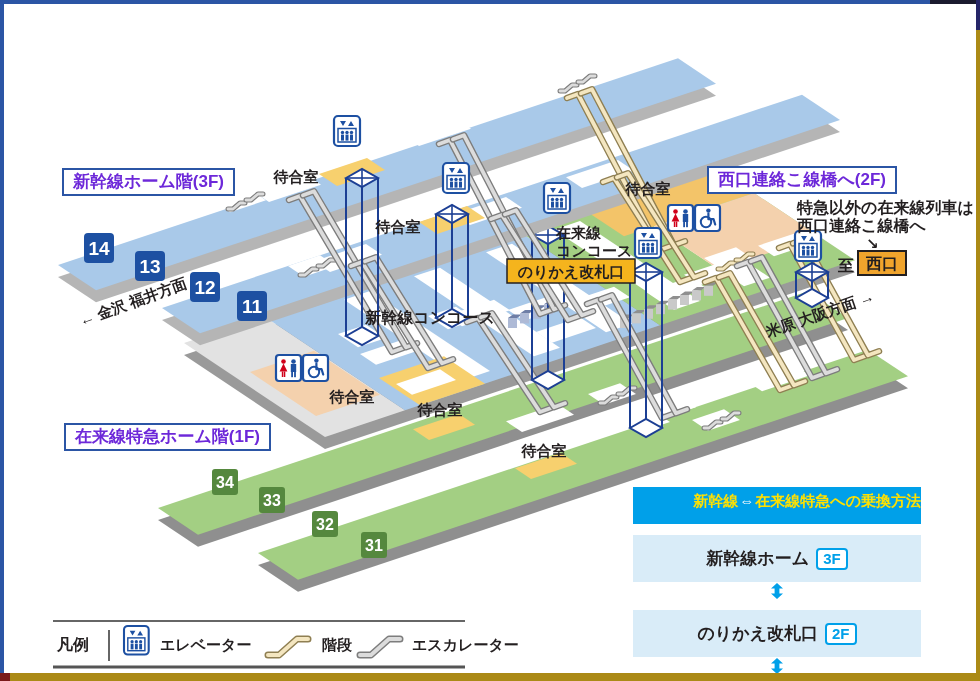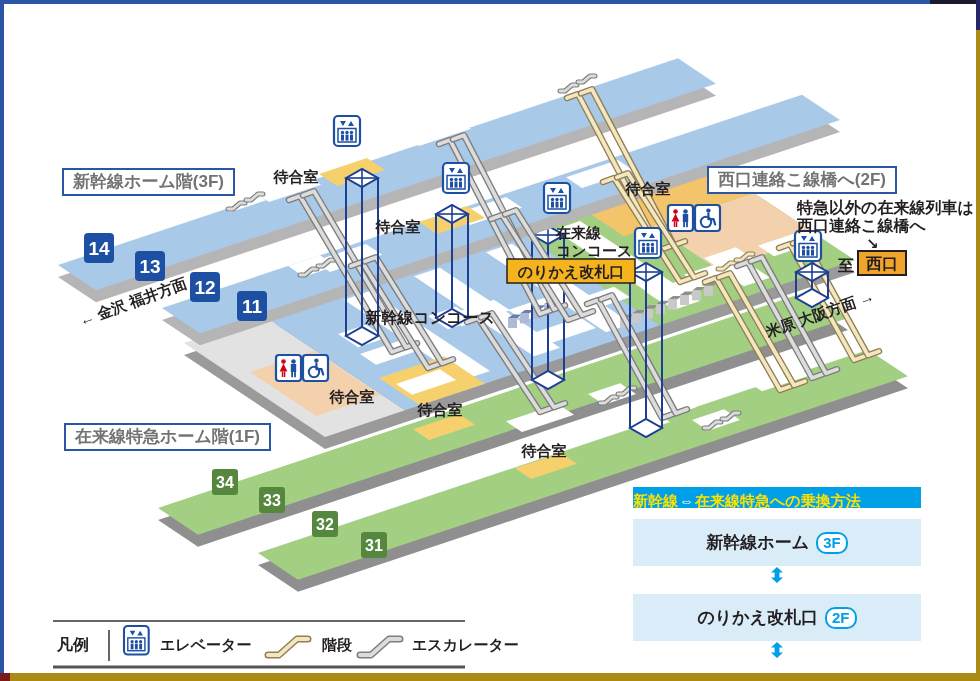--- a/index.html
+++ b/index.html
@@ -6,30 +6,30 @@
   body{width:980px;height:681px;position:relative;background:#fff;overflow:hidden;
        font-family:"Liberation Sans","DejaVu Sans",sans-serif;}
   svg text{font-family:"Liberation Sans","DejaVu Sans",sans-serif;}
   .lbl{font-weight:bold;fill:#231f20;font-size:15px;}
   .lbl16{font-weight:bold;fill:#231f20;font-size:16px;}
   .badge-t{font-weight:bold;fill:#fff;}
   
   .frame{position:absolute;z-index:30;}
   
   .floorbox{position:absolute;z-index:20;background:#fff;border:2px solid #2b55a5;
-    color:#737373;font-weight:bold;font-size:17px;padding:2px 9px;line-height:1.2;white-space:nowrap;}
+    color:#6d28d9;font-weight:bold;font-size:17px;padding:2px 9px;line-height:1.2;white-space:nowrap;}
   
   #panel{position:absolute;left:633px;top:487px;width:288px;z-index:20;}
-  #panel .hdr{height:21px;line-height:27px;text-align:left;background:#00a0e9;
+  #panel .hdr{height:37px;line-height:27px;text-align:right;background:#00a0e9;
     color:#ffe100;font-weight:bold;font-size:15px;white-space:nowrap;}
   #panel .hdr .warr{color:#ffffff;font-weight:bold;padding:0 1px;}
   #panel .prow{height:47px;margin-top:11px;background:#d9ecf8;display:flex;
     align-items:center;justify-content:center;font-weight:bold;font-size:17px;color:#231f20;}
   #panel .chip{display:inline-block;margin-left:7px;padding:0px 5px;border:2.5px solid #00a0e9;
-    border-radius:10px;color:#00a0e9;background:#fff;font-size:15px;font-weight:bold;line-height:18px;}
+    border-radius:4px;color:#00a0e9;background:#fff;font-size:15px;font-weight:bold;line-height:18px;}
   #panel .varr{height:17px;display:flex;align-items:center;justify-content:center;margin-top:0px;}
 </style>
 </head>
 <body>
 
 <div class="frame" style="left:0;top:0;width:980px;height:4px;background:#2b55a5;"></div>
 <div class="frame" style="left:930px;top:0;width:50px;height:4px;background:#1a1a2e;"></div>
 <div class="frame" style="left:0;top:0;width:4px;height:681px;background:#2b55a5;"></div>
 <div class="frame" style="left:976px;top:0;width:4px;height:30px;background:#262668;"></div>
 <div class="frame" style="left:976px;top:30px;width:4px;height:651px;background:#ab8a16;"></div>

